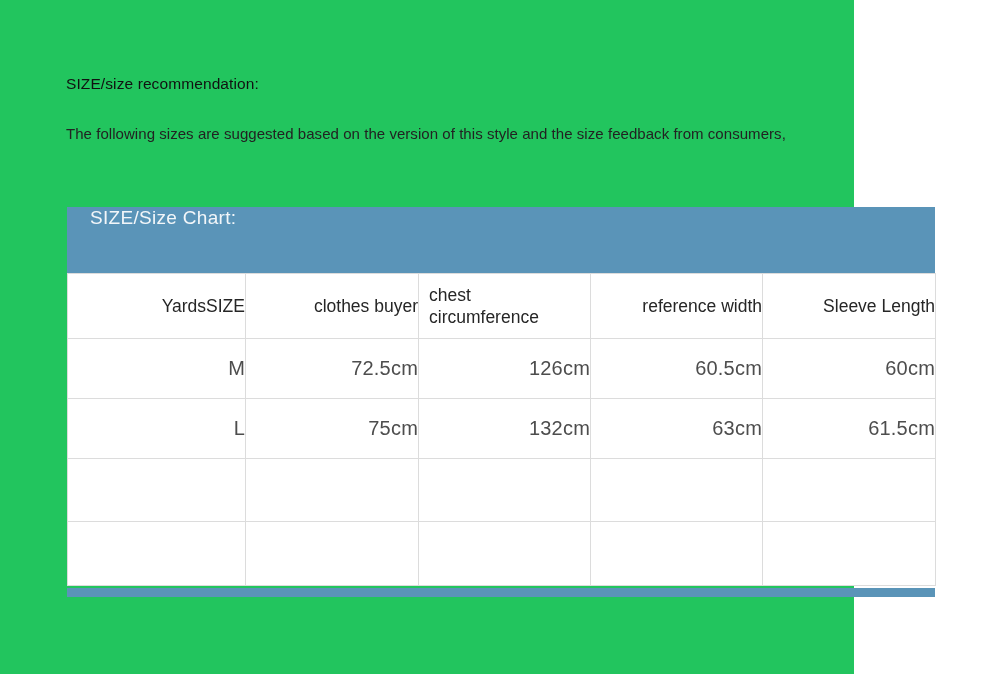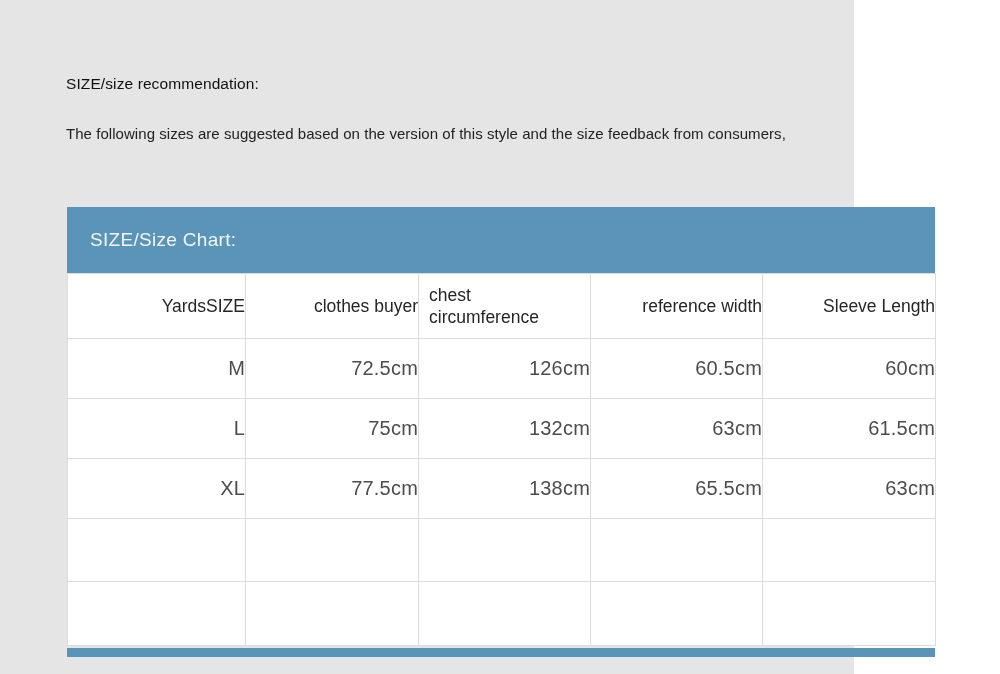--- a/index.html
+++ b/index.html
@@ -7,21 +7,21 @@
     width: 1000px;
     height: 674px;
     background: #ffffff;
     font-family: "Liberation Sans", "DejaVu Sans", sans-serif;
     overflow: hidden;
   }
   .page {
     position: relative;
     width: 854px;
     height: 674px;
-    background: #e5e5e5;
+    background: #22c55e;
     text-decoration: underline;
   }
   .heading {
     position: absolute;
     left: 66px;
     top: 75px;
     font-size: 15.5px;
     font-weight: 500;
     color: #111111;
     letter-spacing: 0.1px;
@@ -39,21 +39,20 @@
   .chart-wrap {
     position: absolute;
     left: 67px;
     top: 207px;
     width: 868px;
   }
   .chart-title-bar {
     height: 66px;
     background: #5A94B8;
     display: flex;
-    align-items: center;
     padding-left: 23px;
   }
   .chart-title-bar span {
     color: #f2f6f9;
     font-size: 19px;
     letter-spacing: 0.3px;
   }
   table.size-table {
     width: 868px;
     table-layout: fixed;
@@ -135,27 +134,20 @@
         </tr>
 
         <tr class="data-row">
           <td>L</td>
           <td>75cm</td>
           <td>132cm</td>
           <td>63cm</td>
           <td>61.5cm</td>
         </tr>
 
-        <tr class="data-row">
-          <td>XL</td>
-          <td>77.5cm</td>
-          <td>138cm</td>
-          <td>65.5cm</td>
-          <td>63cm</td>
-        </tr>
 
         <tr class="empty-row-1">
           <td></td>
           <td></td>
           <td></td>
           <td></td>
           <td></td>
         </tr>
 
         <tr class="empty-row-2">

